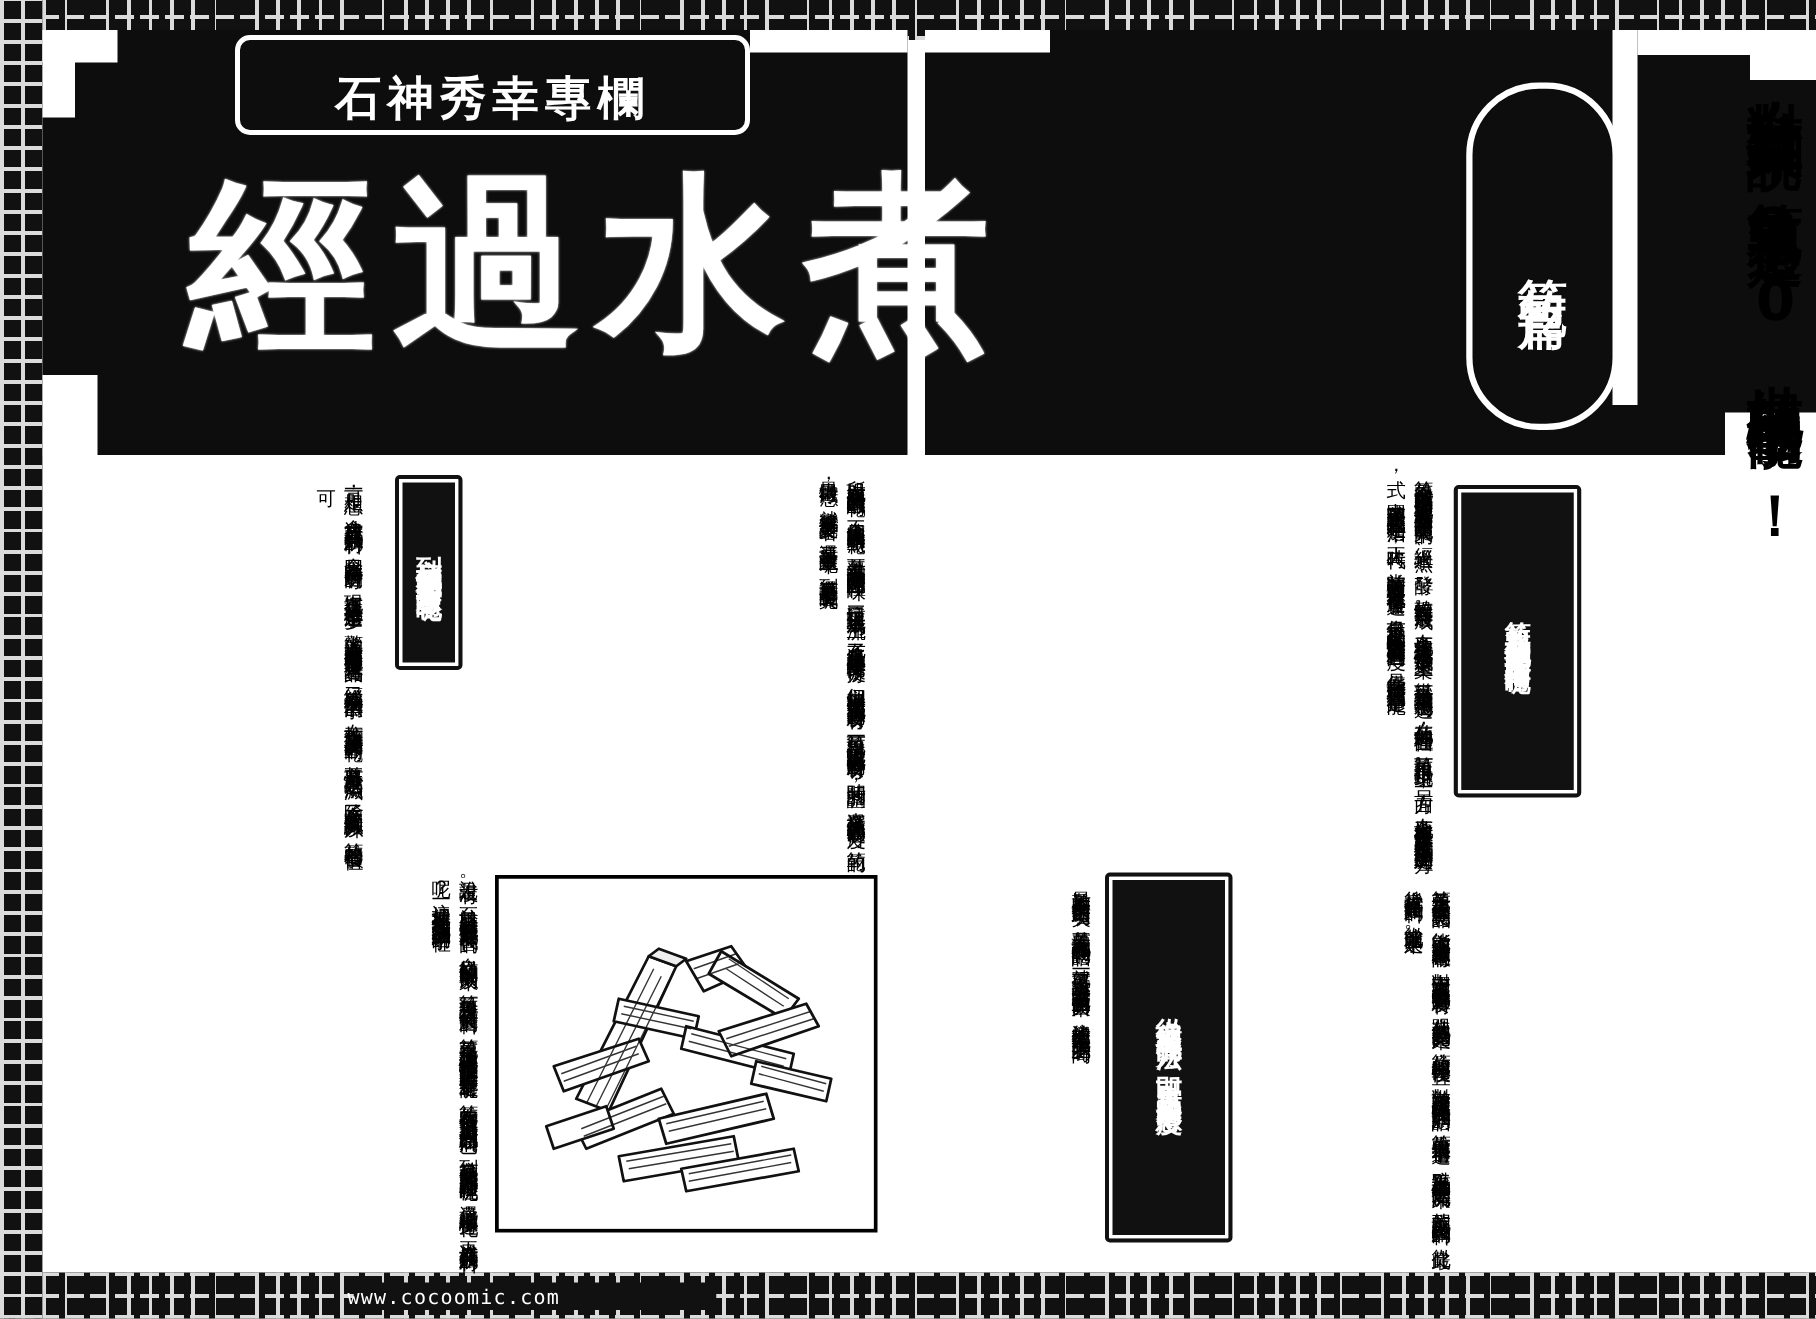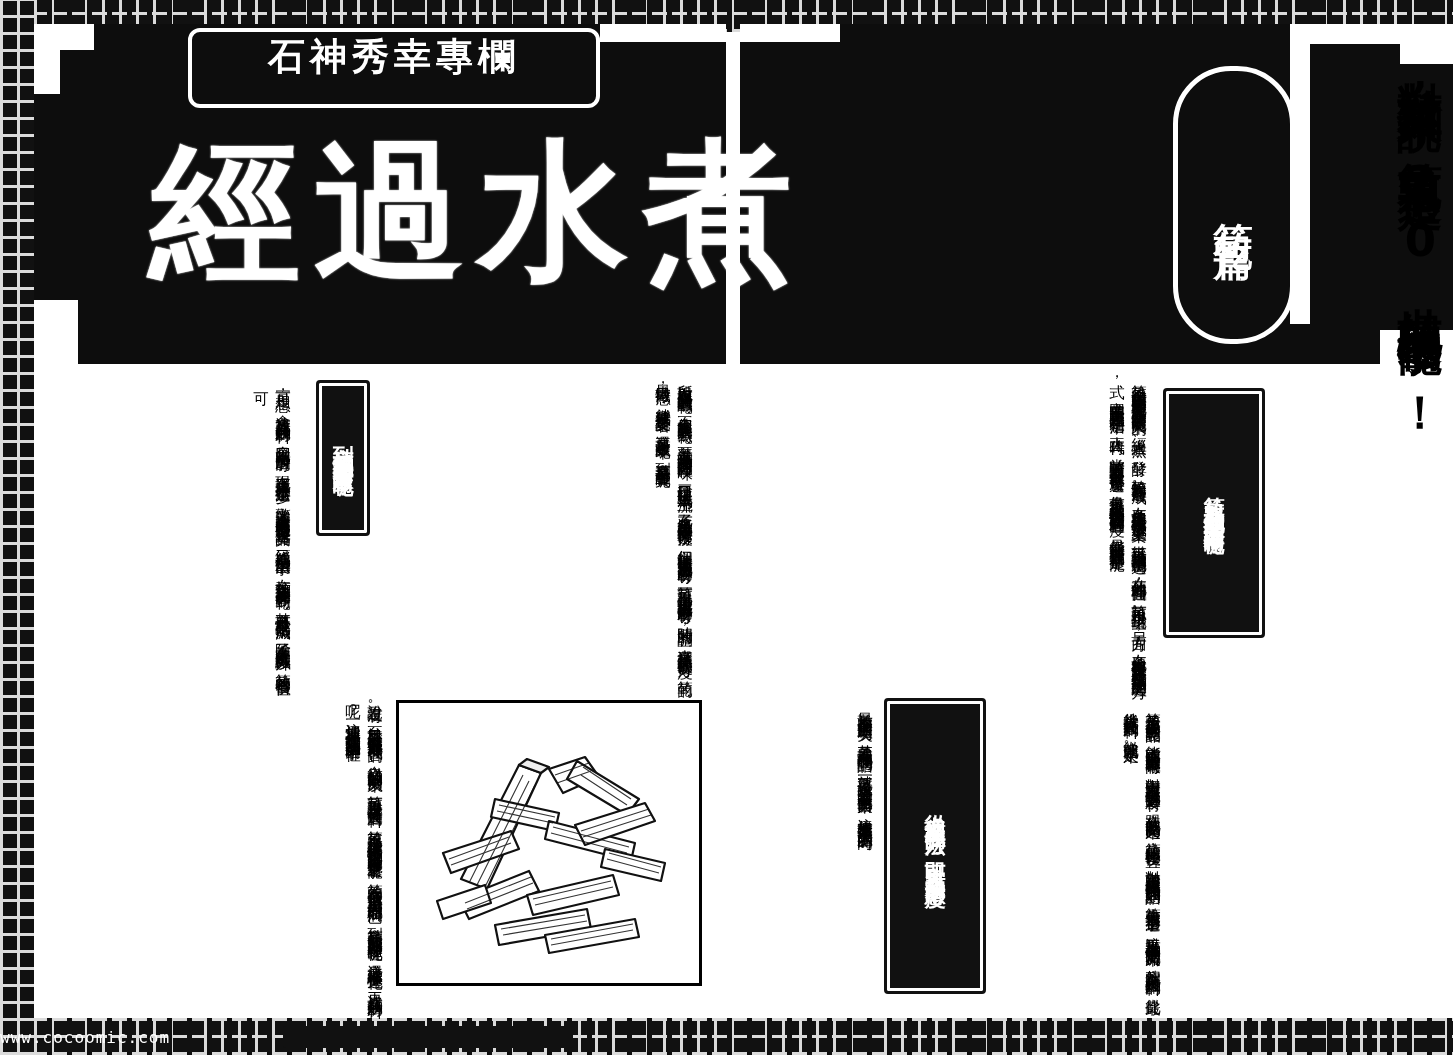--- a/index.html
+++ b/index.html
@@ -25,21 +25,21 @@
   .mid-gutter{left:726px;top:0;width:14px;height:1055px;background:#fff;}
 
   
   .header-black{position:absolute;left:34px;top:24px;width:692px;height:340px;background:#0d0d0d;}
   .header-black-r{position:absolute;left:740px;top:24px;width:713px;height:340px;background:#0d0d0d;}
   .hdr-notch{position:absolute;background:#fff;}
 
   
   .ribbon{position:absolute;left:188px;top:28px;width:404px;height:72px;
     background:#0d0d0d;border:4px solid #fff;border-radius:12px;
-    display:flex;align-items:flex-start;justify-content:center;}
+    display:flex;align-items:flex-end;justify-content:center;}
   .ribbon span{color:#fff;font-size:37px;font-weight:bold;letter-spacing:5px;
     font-family:"DejaVu Sans","Liberation Sans",sans-serif;}
 
   .big-title{position:absolute;left:150px;top:96px;width:900px;height:230px;
     display:flex;align-items:center;}
   .big-title span{color:#fff;font-weight:bold;font-size:150px;letter-spacing:14px;
     line-height:1;text-shadow:0 0 2px #fff;}
 
   
   .pill{position:absolute;left:1173px;top:66px;width:112px;height:268px;
@@ -64,21 +64,21 @@
         display:flex;align-items:center;justify-content:center;border-radius:4px;}
   .qbox span{color:#fff;writing-mode:vertical-rl;text-orientation:upright;
         font-size:21px;font-weight:bold;letter-spacing:3px;line-height:1.45;}
 
   
   .illus{position:absolute;left:396px;top:700px;width:300px;height:280px;
     border:3px solid #000;background:#fff;overflow:hidden;}
 
   
   .watermark{position:absolute;left:0;top:1020px;width:726px;height:34px;
-    display:flex;align-items:center;justify-content:flex-start;}
+    display:flex;align-items:center;justify-content:center;}
   .watermark span{color:#fff;font-size:16px;letter-spacing:1px;
     font-family:"DejaVu Sans Mono","Liberation Mono",monospace;}
   .wm-bg{position:absolute;left:283px;top:1026px;width:290px;height:22px;background:#111;border-radius:3px;}
 </style>
 </head>
 <body>
 
 <div class="page">
 
   <div class="border-strip top-border">

